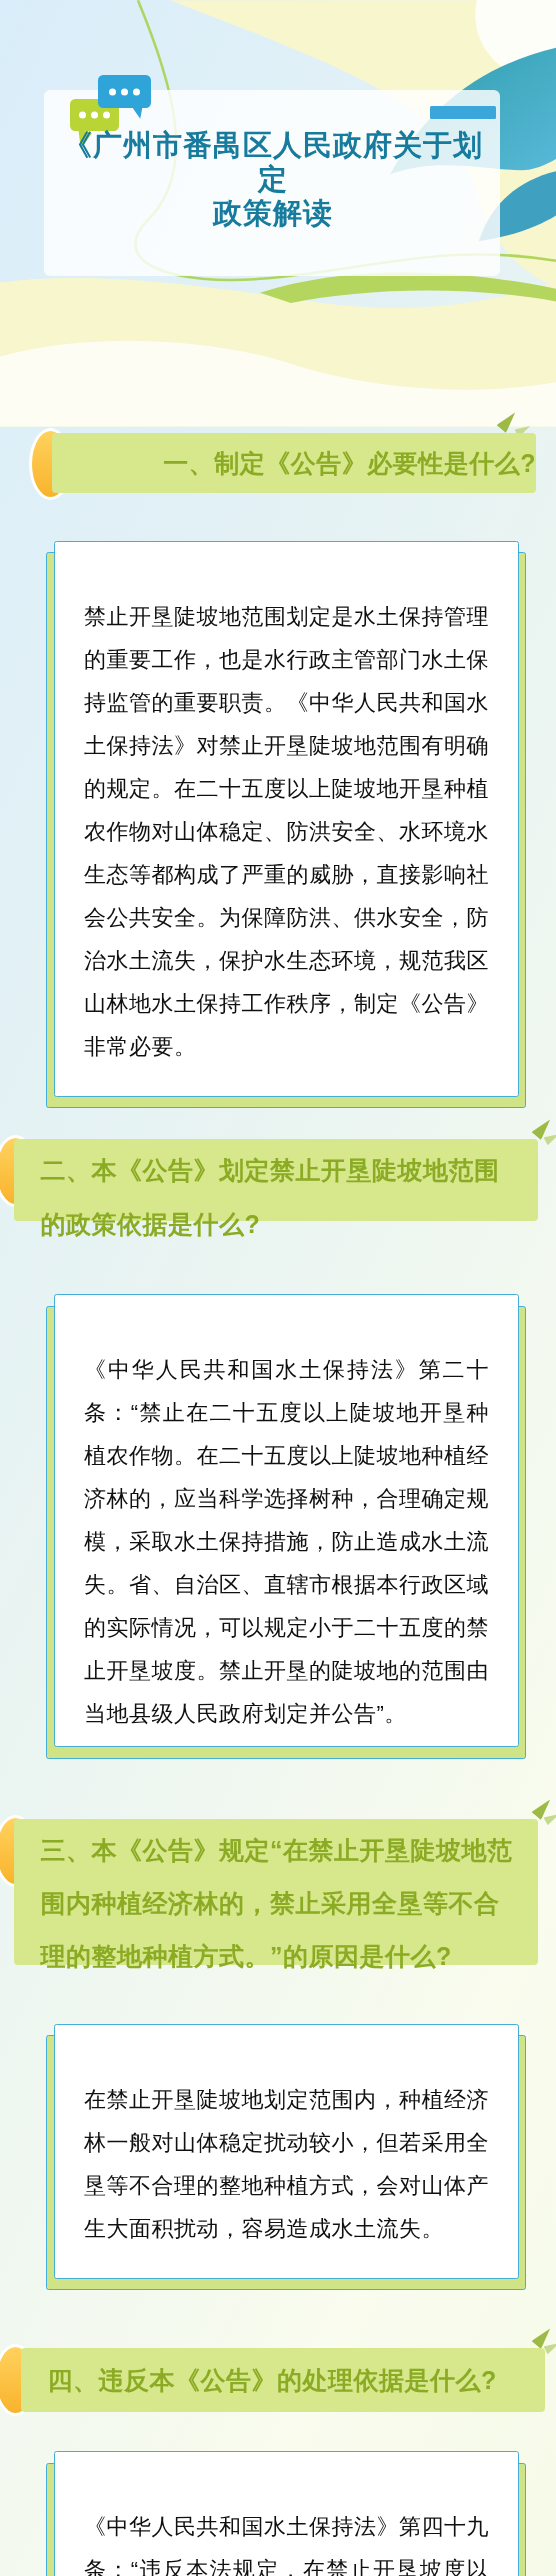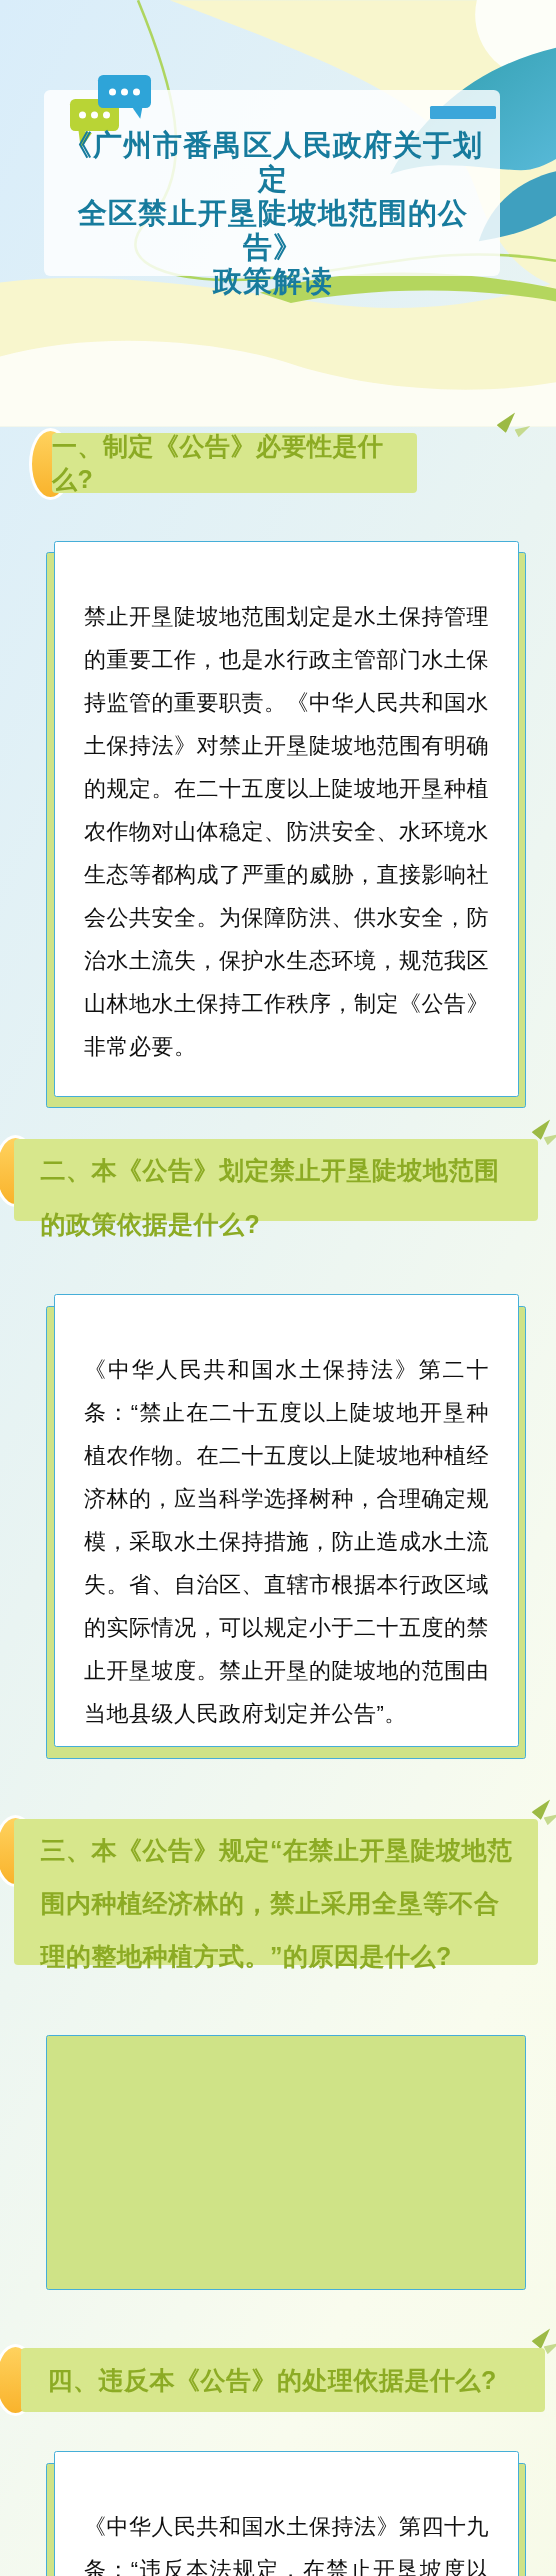--- a/index.html
+++ b/index.html
@@ -26,21 +26,21 @@
   .bubble-blue .tail { position:absolute; right:7.2px; bottom:-11.3px; width:0; height:0;
     border-left:5.2px solid transparent; border-right:5.2px solid transparent; border-top:12.4px solid #2ea4d8; transform:rotate(-12deg); }
   .accent-bar { position:absolute; left:430px; top:106px; width:66px; height:13.4px;
     background:#3ba6da; border-radius:1.5px; z-index:4; }
   .page-title { position:absolute; left:49px; top:128px; width:448px; z-index:5;
     text-align:center; color:#177b9d; font-weight:bold; font-size:29px; line-height:34px; letter-spacing:1px; }
   
   .sec-bar { position:absolute; background:#d7e78c; border-radius:4.1px; z-index:2;
     color:#8cab24; font-weight:bold; font-size:25px; letter-spacing:0.5px; }
   .sec-bar .bar-text { display:block; }
-  .bar-1 { left:52px; top:433px; width:365px; height:60px;
+  .bar-1 { left:52px; top:433px; width:484px; height:60px;
     display:flex; align-items:center; justify-content:flex-end; }
   .bar-2 { left:14.4px; top:1139px; width:524px; height:82px; padding:4.1px 20.6px 0 26px; line-height:54px; }
   .bar-3 { left:14.4px; top:1819px; width:524px; height:146px; padding:5.2px 20.6px 0 26px; line-height:53px; }
   .bar-4 { left:14.4px; top:2348px; width:524px; height:64px; padding:0 20.6px 0 26px;
     display:flex; align-items:center;margin-left:7px; }
   .orange-dot { position:absolute; width:43px; height:72px; border-radius:50%;
     background:linear-gradient(180deg,#ffd25e,#f9b32c); border:3.1px solid #ffffff; z-index:1; }
   .dot-1 { left:29px;  top:428px; }
   .dot-2 { left:-6.2px; top:1135px; }
   .dot-3 { left:-6.2px; top:1815px; }
@@ -100,21 +100,20 @@
     <span class="dots">
         <i></i>
         <i></i>
         <i></i>
       </span>
   </div>
   <div class="accent-bar"></div>
 
   <div class="page-title">
     <div>《广州市番禺区人民政府关于划定</div>
-    <div>全区禁止开垦陡坡地范围的公告》</div>
     <div>政策解读</div>
   </div>
 
   <div class="orange-dot dot-1"></div>
   <div class="tri tri-a" style="left:502px; top:410px; transform:rotate(40deg);"></div>
   <div class="tri tri-b" style="left:519px; top:422px; transform:rotate(62deg);"></div>
   <div class="sec-bar bar-1">
     <span class="bar-text">一、制定《公告》必要性是什么?</span>
   </div>
   <div class="card-back back-1"></div>
@@ -133,20 +132,23 @@
     <p>《中华人民共和国水土保持法》第二十条：“禁止在二十五度以上陡坡地开垦种植农作物。在二十五度以上陡坡地种植经济林的，应当科学选择树种，合理确定规模，采取水土保持措施，防止造成水土流失。省、自治区、直辖市根据本行政区域的实际情况，可以规定小于二十五度的禁止开垦坡度。禁止开垦的陡坡地的范围由当地县级人民政府划定并公告”。</p>
   </div>
 
   <div class="orange-dot dot-3"></div>
   <div class="tri tri-a" style="left:537px; top:1797px; transform:rotate(40deg);"></div>
   <div class="tri tri-b" style="left:548px; top:1810px; transform:rotate(62deg);"></div>
   <div class="sec-bar bar-3">
     <span class="bar-text">三、本《公告》规定“在禁止开垦陡坡地范围内种植经济林的，禁止采用全垦等不合理的整地种植方式。”的原因是什么?</span>
   </div>
   <div class="card-back back-3"></div>
+  <div class="card card-3">
+    <p>在禁止开垦陡坡地划定范围内，种植经济林一般对山体稳定扰动较小，但若采用全垦等不合理的整地种植方式，会对山体产生大面积扰动，容易造成水土流失。</p>
+  </div>
 
   <div class="orange-dot dot-4"></div>
   <div class="tri tri-a" style="left:537px; top:2326px; transform:rotate(40deg);"></div>
   <div class="tri tri-b" style="left:548px; top:2339px; transform:rotate(62deg);"></div>
   <div class="sec-bar bar-4">
     <span class="bar-text">四、违反本《公告》的处理依据是什么?</span>
   </div>
   <div class="card-back back-4"></div>
   <div class="card card-4">
     <p>《中华人民共和国水土保持法》第四十九条：“违反本法规定，在禁止开垦坡度以上陡坡地开垦种植农作物，或者在禁止开垦、开发的植物保护带内开垦、开发的，由县级以上地方人民政府水行政主管部门责令停止违法行为，采取退耕、恢复植被等补救措施；按照开垦或者开发面积，可以对个人处每平方米二元以下的罚款、对单位处每平方米十元以下的罚款”。</p>

